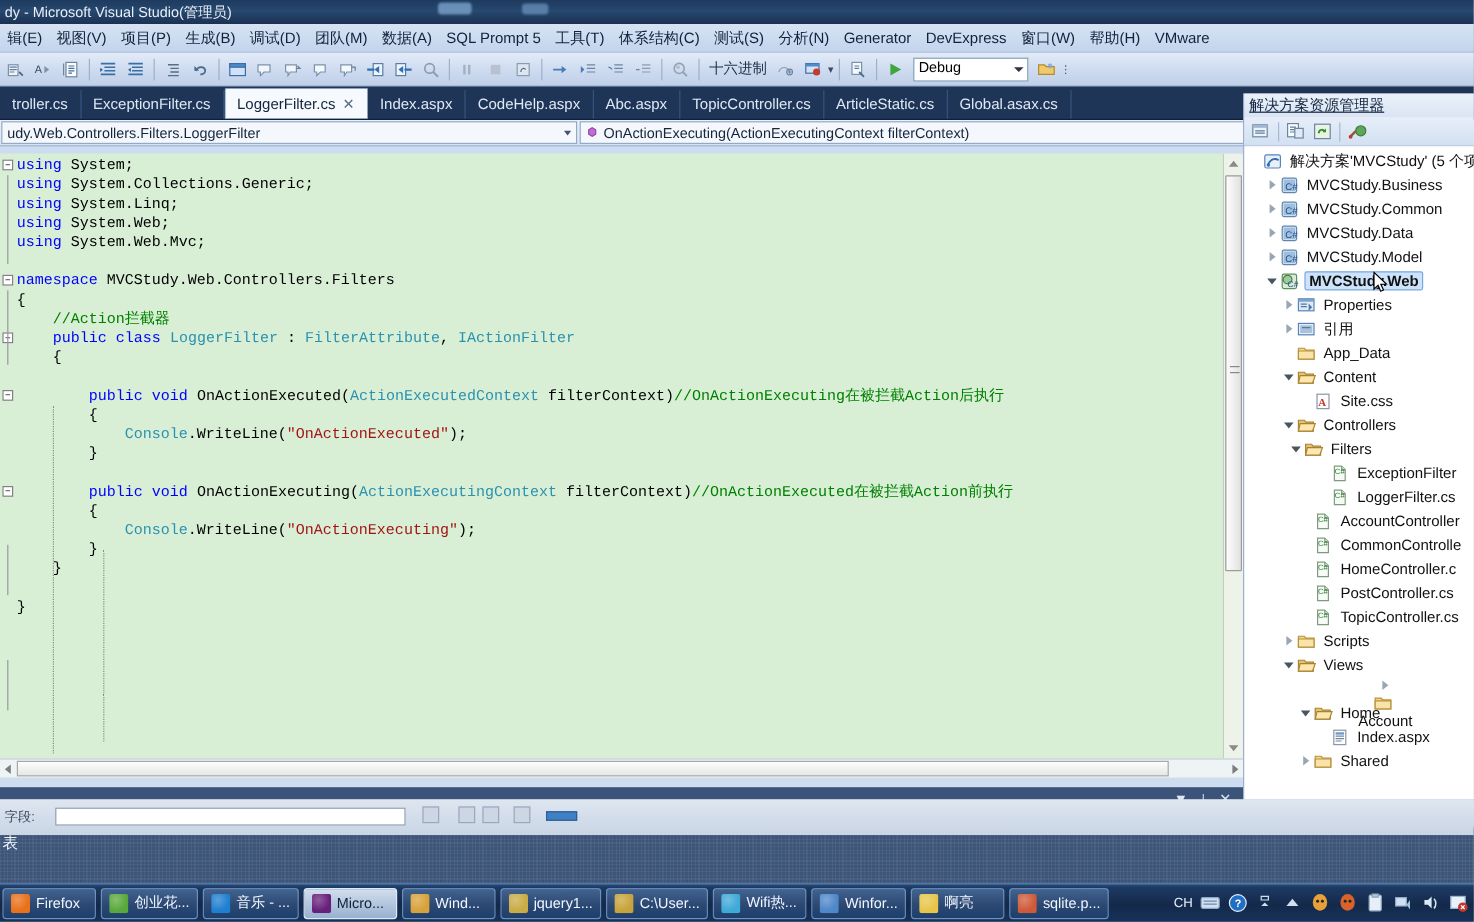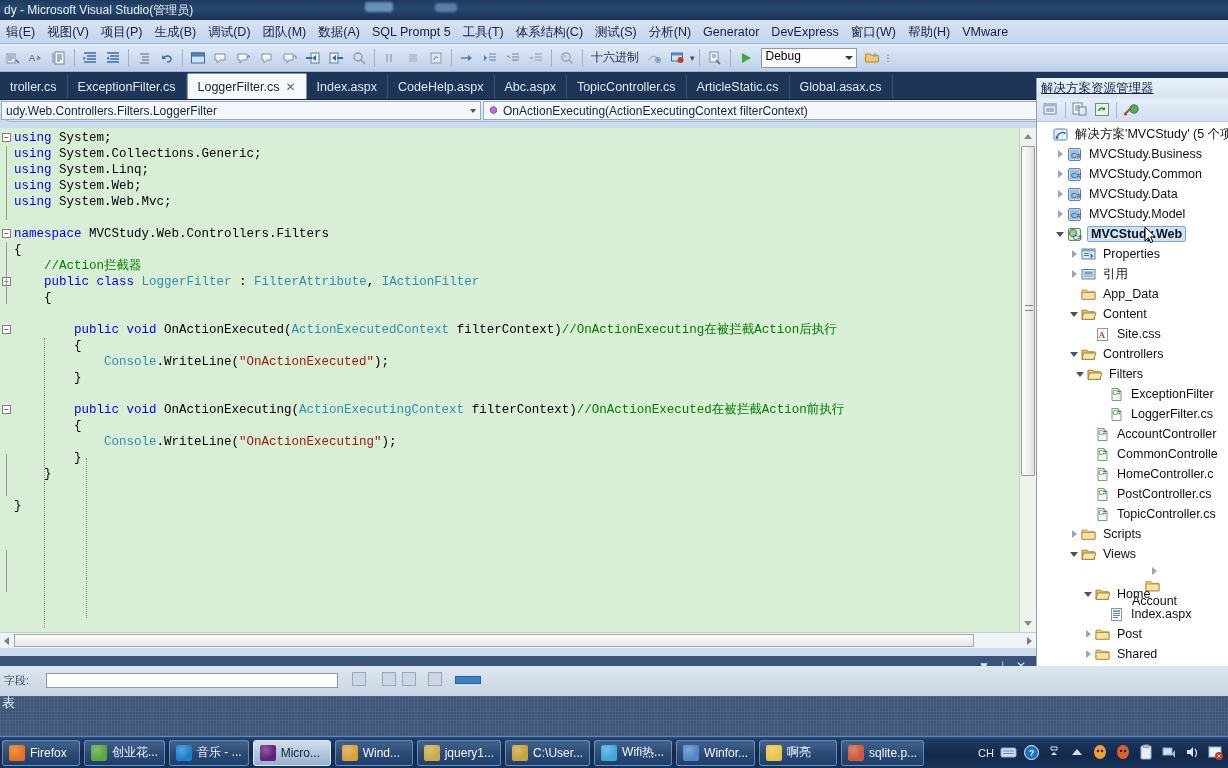--- a/index.html
+++ b/index.html
@@ -75,21 +75,21 @@
     background:#f6f9fd; color:#15253c; height:26px; line-height:26px;
     border:1px solid #7b96ba; border-bottom:none; border-radius:2px 2px 0 0;
   }
   .tab .x{color:#8fa6c2;font-size:12px;}
   .tab.active .x{color:#5a6c82;}
   .tabstrip .tabmenu{position:absolute;right:6px;bottom:5px;color:#cddcef;font-size:11px;}
 
   
   .navbar{
     height:22px; background:linear-gradient(to bottom,#e9f0fa,#d7e3f3);
-    border-bottom:1px solid #9fb4d2; display:flex; align-items:stretch;border-radius:10px;
+    border-bottom:1px solid #9fb4d2; display:flex; align-items:stretch;
   }
   .navsel{
     flex:0 0 480px; background:#f4f8fd; border:1px solid #93a9c6; margin:1px;
     display:flex;align-items:center; padding-left:4px; font-size:12px; color:#15253c;
     position:relative; overflow:hidden;
   }
   .navsel.wide{flex:1;}
   .navsel .arrow{position:absolute;right:4px;top:7px;border-left:3.5px solid transparent;border-right:3.5px solid transparent;border-top:4px solid #45536b;}
   .memicon{width:11px;height:11px;margin-right:4px;flex:0 0 auto;}
 
@@ -809,30 +809,20 @@
           <span class="lbl">Index.aspx</span>
         </div>
         <div class="trow" style="padding-left: 44px;">
           <span class="tw">
             <i class="tri-closed"></i>
           </span>
           <svg viewBox="0 0 16 15" class="ticon2">
             <path d="M1 3.2h5l1.2 1.6h6.8v7.5H1z" fill="#f3d58a" stroke="#b9913a"></path>
             <path d="M1 5.5h13v6.8H1z" fill="#f8e3ab" stroke="#b9913a"></path>
           </svg>
-          <span class="lbl">Post</span>
-        </div>
-        <div class="trow" style="padding-left: 44px;">
-          <span class="tw">
-            <i class="tri-closed"></i>
-          </span>
-          <svg viewBox="0 0 16 15" class="ticon2">
-            <path d="M1 3.2h5l1.2 1.6h6.8v7.5H1z" fill="#f3d58a" stroke="#b9913a"></path>
-            <path d="M1 5.5h13v6.8H1z" fill="#f8e3ab" stroke="#b9913a"></path>
-          </svg>
           <span class="lbl">Shared</span>
         </div>
       </div>
     <div class="sol-tabs" id="soltabs">
         <div class="st">
           <span><svg width="14" height="13" viewBox="0 0 14 13">
               <rect x="1" y="2" width="11" height="9" fill="#e6eef8" stroke="#5b82b4"></rect>
               <rect x="1" y="2" width="11" height="2.2" fill="#7ba2cc"></rect>
               <path d="M3 6h7" stroke="#4f7aa8"></path>
             </svg></span>

